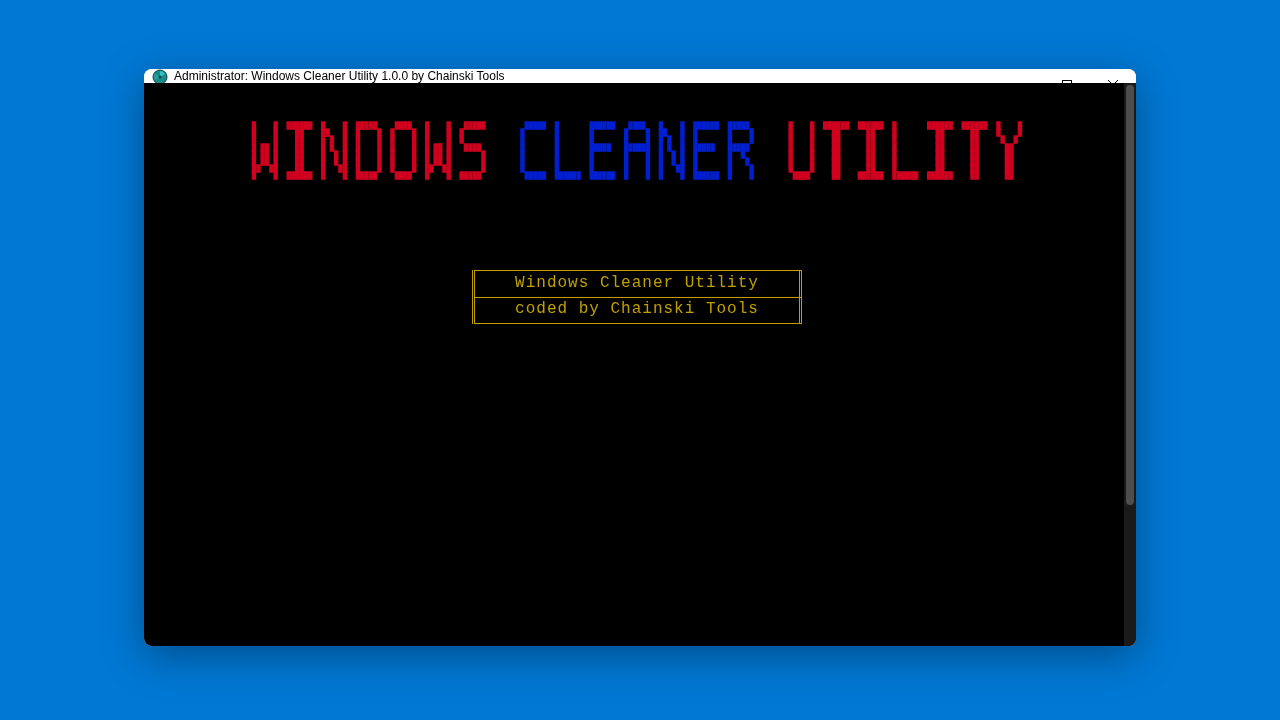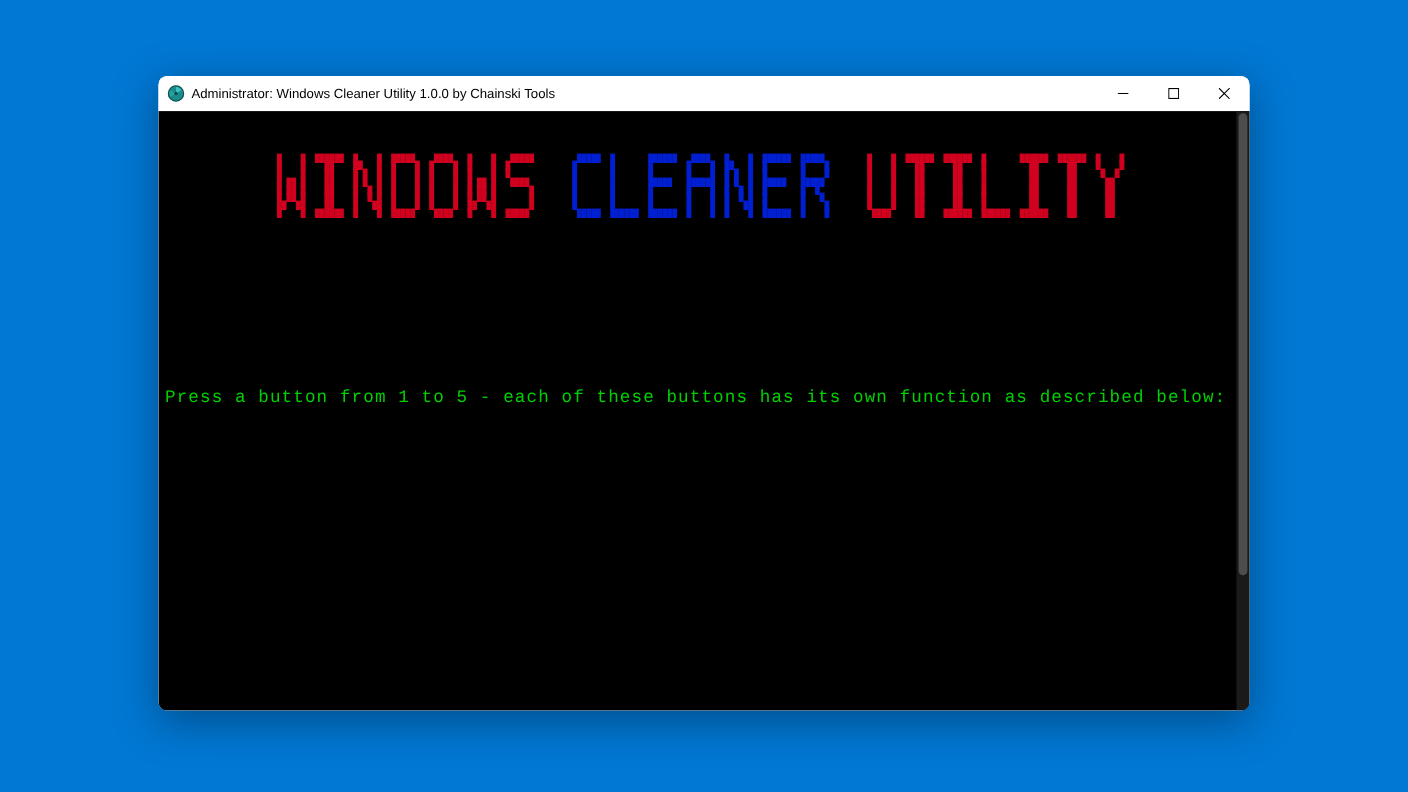--- a/index.html
+++ b/index.html
@@ -18,24 +18,24 @@
     width: 992px;
     height: 577px;
     background: #ffffff;
     border-radius: 8px;
     box-shadow: 0 10px 40px rgba(0,0,0,0.35);
     overflow: hidden;
     display: flex;
     flex-direction: column;
   }
   .titlebar {
-    height: 32px;
+    height: 14px;
     background: #ffffff;
     display: flex;
-    align-items: center;
+    align-items: flex-start;
     padding-left: 8px;
     position: relative;
   }
   .titlebar-icon {
     width: 16px;
     height: 16px;
     margin-right: 6px;
     flex-shrink: 0;
   }
   .titlebar-text {
@@ -199,23 +199,26 @@
  █    █    ██      ██    █         ██      ██    █    █ 
  █    █    ██      ██    █         ██      ██     █  █  
  █    █    ██      ██    █         ██      ██      ██   
  █    █    ██      ██    █         ██      ██      ██   
  █    █    ██      ██    █         ██      ██      ██   
  █    █    ██      ██    █         ██      ██      ██   
   ████     ██    ██████  ██████  ██████    ██      ██   
                                                         </div>
       </div>
 
+      <div class="info-boxes">
+        <div class="info-box">Windows Cleaner Utility</div>
+        <div class="info-box">coded by Chainski Tools</div>
+      </div>
 
       <div class="menu-block">
-        <div>Press a button from 1 to 5 - each of these buttons has its own function as described below:</div>
         
         
         
         
         
       </div>
     </div>
     <div class="terminal-scroll">
       <div class="terminal-scroll-thumb"></div>
     </div>

